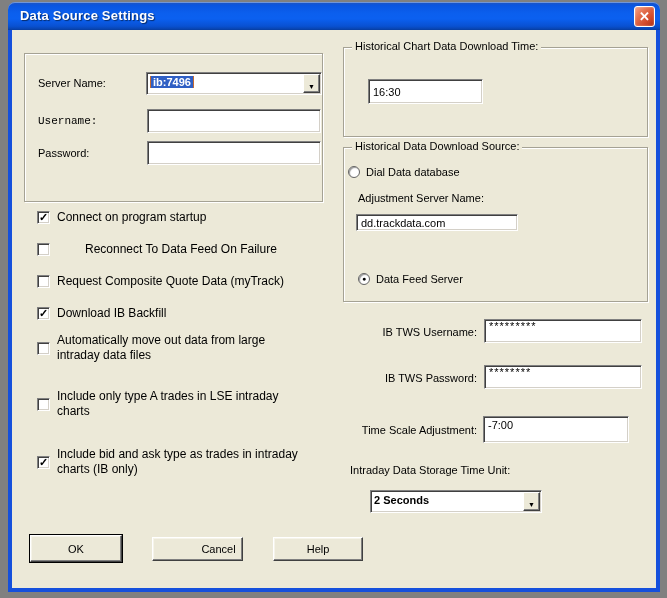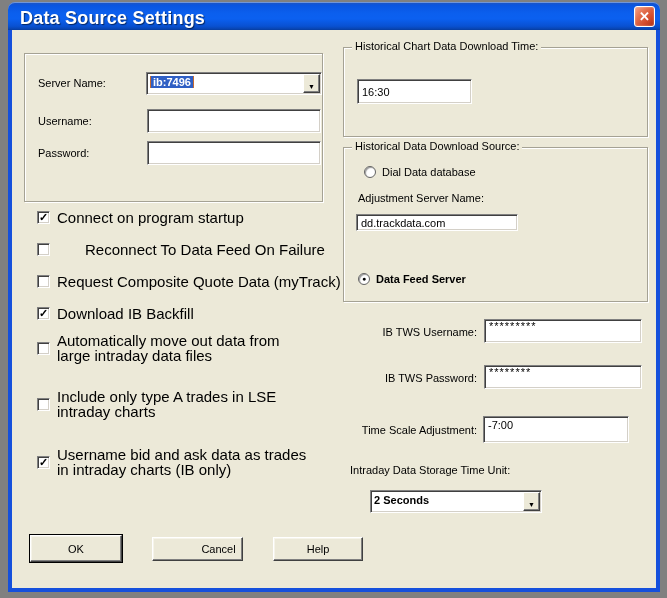--- a/index.html
+++ b/index.html
@@ -10,21 +10,21 @@
 
   .window { position:absolute; left:8px; top:2px; width:652px; height:590px; }
 
   .titlebar {
     position:absolute; left:0; top:0; width:100%; height:28px;
     border-radius:7px 7px 0 0;
     background:linear-gradient(180deg,#2b64c8 0%,#1a55c8 4%,#0a55e0 12%,#0b5fee 40%,#0b60f0 60%,#0951d2 86%,#0845b2 96%,#063c9e 100%);
     box-shadow:inset 0 1px 0 rgba(255,255,255,0.35);
   }
   .title-text {
-    position:absolute; left:12px; top:6px; color:#fff; font-size:18px; font-weight:bold;
+    position:absolute; left:12px; top:6px; color:#fff; font-size:13px; font-weight:bold;
     text-shadow:1px 1px 1px rgba(0,0,0,0.55); letter-spacing:0.2px; white-space:nowrap;
   }
   .close-btn {
     position:absolute; right:5px; top:4px; width:21px; height:21px; border:1px solid #fff; border-radius:3px;
     background:linear-gradient(135deg,#f2a187 0%,#e3714f 35%,#d2492a 70%,#ac2f12 100%);
     color:#fff; font-size:13px; font-weight:bold; text-align:center; line-height:19px; cursor:pointer;
     box-shadow:inset 0 0 2px rgba(255,255,255,0.5);
   }
 
   .win-body {
@@ -68,21 +68,21 @@
   .combo-btn .arrow { font-size:7px; line-height:18px; color:#000; }
 
   .check-row { display:flex; align-items:center; cursor:pointer; }
   .cb-box {
     width:13px; height:13px; flex:0 0 13px; margin-right:7px; background:#fff;
     border-top:1px solid #808080; border-left:1px solid #808080;
     border-bottom:1px solid #fff; border-right:1px solid #fff;
     box-shadow:inset 1px 1px 0 #404040, inset -1px -1px 0 #d4d0c8;
     font-size:11px; font-weight:bold; line-height:10px; text-align:center; color:#000;
   }
-  .cb-label { font-size:15px; line-height:15px; }
+  .cb-label { font-size:12px; line-height:15px; }
 
   .radio-row { display:flex; align-items:center; cursor:pointer; }
   .radio-circle {
     width:12px; height:12px; flex:0 0 12px; margin-right:6px; background:#fff;
     border:1px solid #636363; border-radius:50%;
     box-shadow:inset 1px 1px 1px #9a9a9a;
     font-size:7px; line-height:10px; text-align:center; color:#000;
   }
 
   .btn {
@@ -115,21 +115,21 @@
       <div class="groupbox" style="left:12px; top:23px; width:299px; height:149px;"></div>
       <span class="label" style="left:26px; top:47px;">Server Name:</span>
       <div class="combo sunken" style="left:134px; top:42px; width:176px; height:23px;">
         <div class="combo-text">
           <span class="sel">ib:7496</span>
         </div>
         <div class="combo-btn">
           <span class="arrow">▼</span>
         </div>
       </div>
-      <span class="label" style="left:26px; top:85px;">Username:</span>
+      <span class="label" style="left:26px; top:85px;font-family:Liberation Mono, monospace;">Username:</span>
       <input class="sunken field" style="left: 135px; top: 79px; width: 174px; height: 24px;" value="">
       <span class="label" style="left:26px; top:117px;">Password:</span>
       <input class="sunken field" style="left: 135px; top: 111px; width: 174px; height: 24px;" value="">
 
       <div class="check-row" style="left:25px; top:180px;">
         <span class="cb-box">✓</span>
         <span class="cb-label" style="white-space:nowrap;">Connect on program startup</span>
       </div>
       <div class="check-row" style="left:25px; top:212px;">
         <span class="cb-box"></span>
@@ -146,37 +146,37 @@
       <div class="check-row" style="left:25px; top:303px;">
         <span class="cb-box"></span>
         <span class="cb-label" style="width:225px;">Automatically move out data from large intraday data files</span>
       </div>
       <div class="check-row" style="left:25px; top:359px;">
         <span class="cb-box"></span>
         <span class="cb-label" style="width:242px;">Include only type A trades in LSE intraday charts</span>
       </div>
       <div class="check-row" style="left:25px; top:417px;">
         <span class="cb-box">✓</span>
-        <span class="cb-label" style="width:252px;">Username bid and ask data as trades in intraday charts (IB only)</span>
+        <span class="cb-label" style="width:252px;">Include bid and ask type as trades in intraday charts (IB only)</span>
       </div>
 
       <div class="groupbox" style="left:331px; top:17px; width:305px; height:90px;">
         <span class="legend">Historical Chart Data Download Time:</span>
-        <input class="sunken field" style="position: absolute; left: 13px; top: 31px; width: 115px; height: 25px;" value="16:30">
+        <input class="sunken field" style="position: absolute; left: 24px; top: 31px; width: 115px; height: 25px;" value="16:30">
       </div>
 
       <div class="groupbox" style="left:331px; top:117px; width:305px; height:155px;">
         <span class="legend">Historical Data Download Source:</span>
-        <div class="radio-row" style="position:absolute; left:20px; top:18px;align-items:flex-end;">
+        <div class="radio-row" style="position:absolute; left:4px; top:18px;align-items:flex-end;">
           <span class="radio-circle"></span>
           <span class="label">Dial Data database</span>
         </div>
         <span class="label" style="position:absolute; left:14px; top:44px;">Adjustment Server Name:</span>
         <input class="sunken field" style="position: absolute; left: 12px; top: 66px; width: 162px; height: 17px;" value="dd.trackdata.com">
-        <div class="radio-row" style="position:absolute; left:14px; top:125px;font-weight:bold;">
+        <div class="radio-row" style="position:absolute; left:14px; top:125px;">
           <span class="radio-circle">●</span>
           <span class="label">Data Feed Server</span>
         </div>
       </div>
 
       <span class="label right-label" style="left:310px; top:296px; width:155px;">IB TWS Username:</span>
       <input class="sunken field small-stars" style="left: 472px; top: 289px; width: 158px; height: 24px;" value="*********">
       <span class="label right-label" style="left:310px; top:342px; width:155px;">IB TWS Password:</span>
       <input class="sunken field small-stars" style="left: 472px; top: 335px; width: 158px; height: 24px;" value="********">
 

